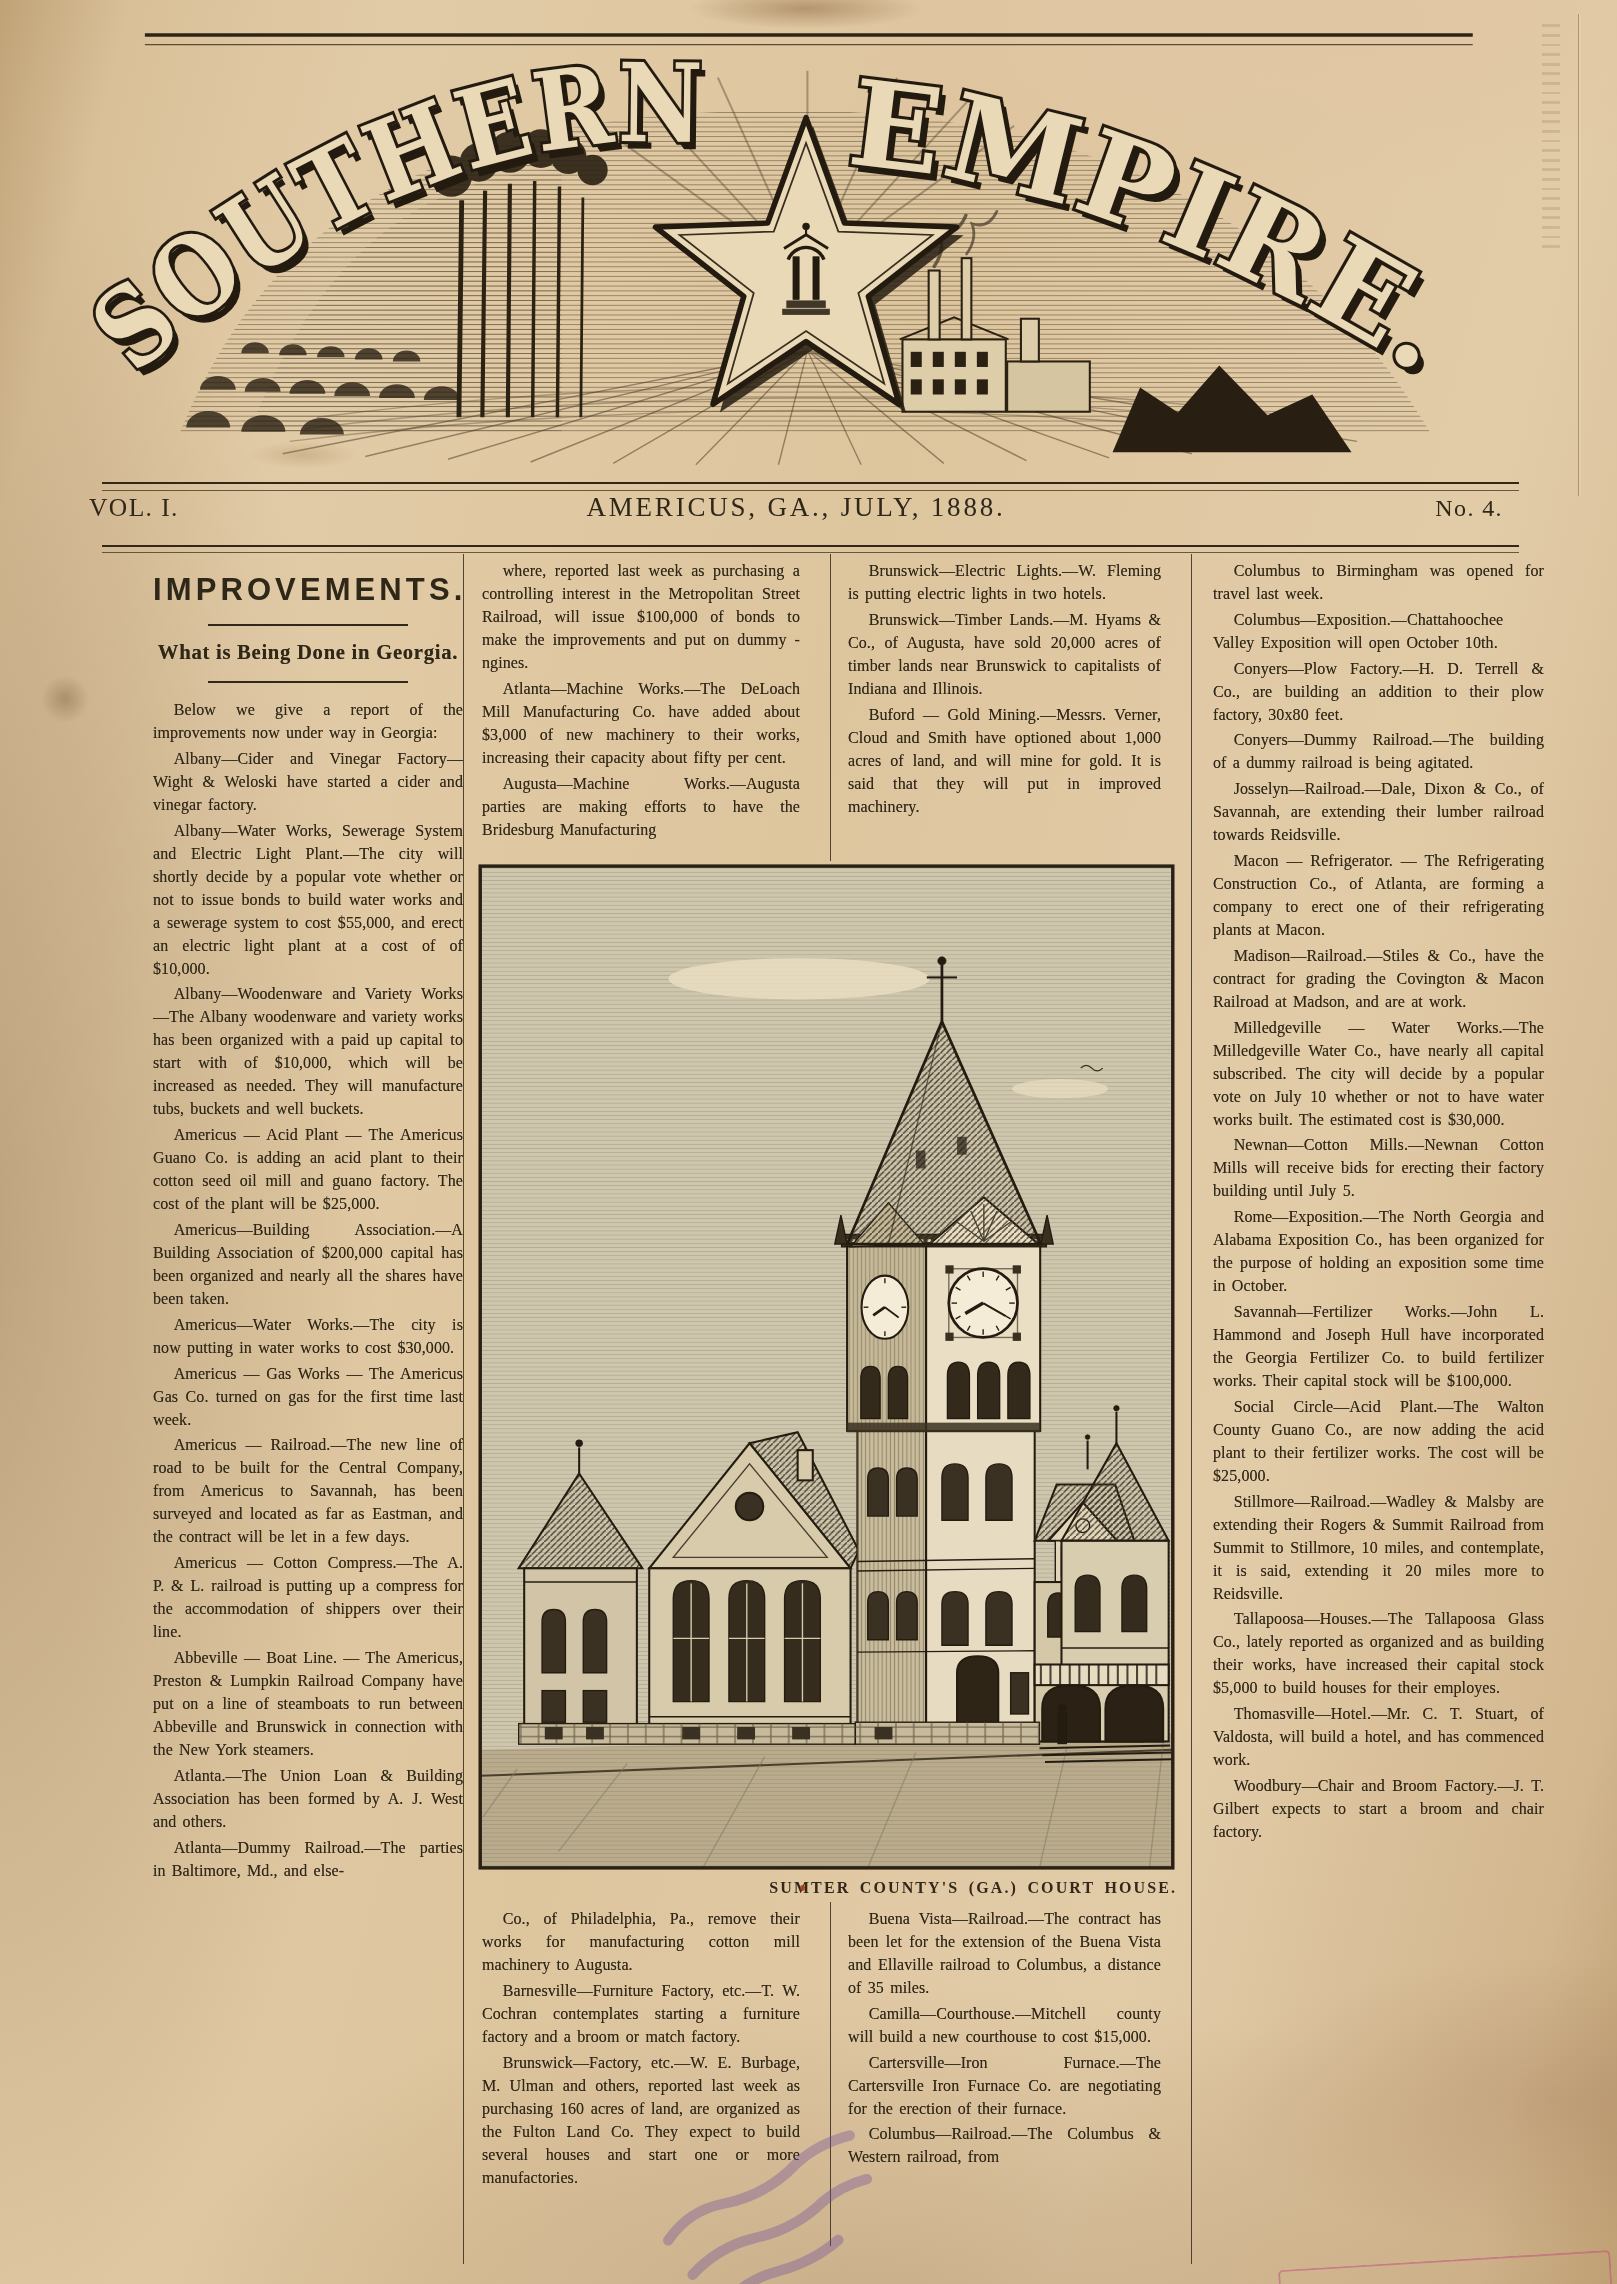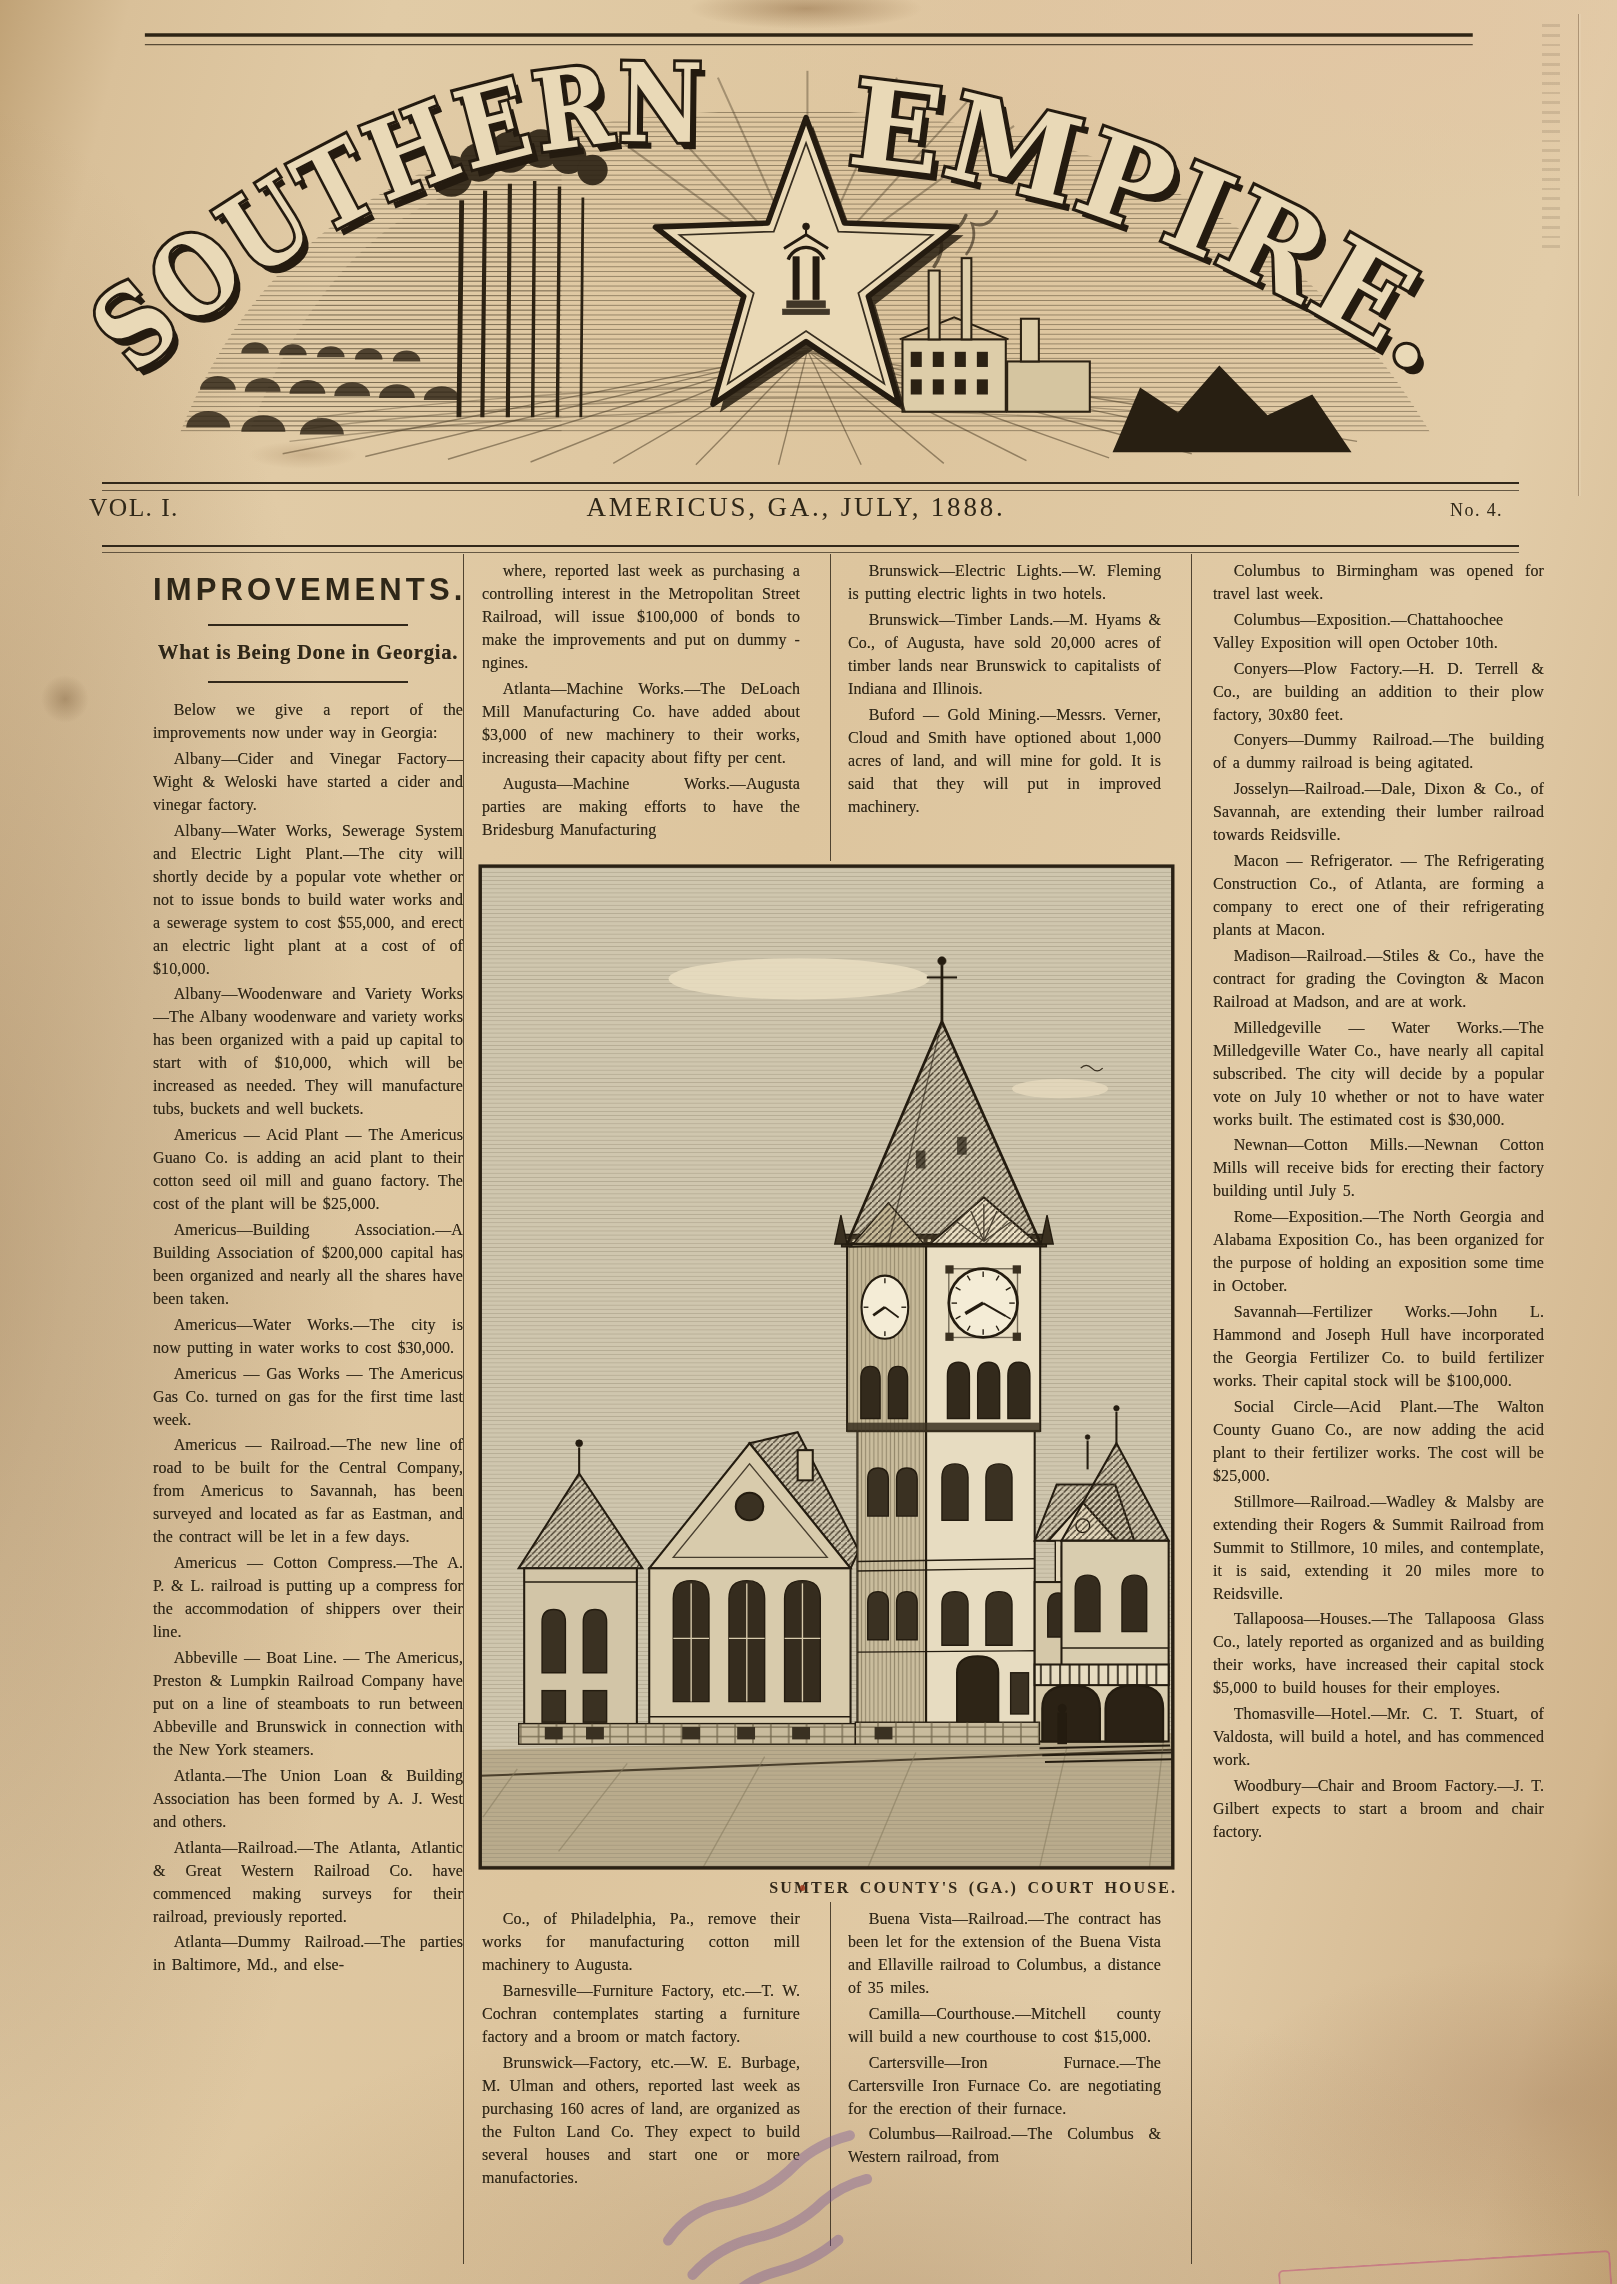--- a/index.html
+++ b/index.html
@@ -19,21 +19,21 @@
   
   .hrule{position:absolute;left:102px;width:1417px;background:#32281a;}
   .vrule{position:absolute;width:1.4px;background:rgba(48,38,23,.82);}
   
   .dateline{
     position:absolute;left:89px;top:492px;width:1414px;
     display:grid;grid-template-columns:1fr auto 1fr;align-items:baseline;
   }
   .dl-left{justify-self:start;font-size:25.5px;letter-spacing:1.4px;}
   .dl-center{justify-self:center;font-size:27px;letter-spacing:2.8px;}
-  .dl-right{justify-self:end;font-size:18px;letter-spacing:1.4px;}
+  .dl-right{justify-self:end;font-size:24px;letter-spacing:1.4px;}
   
   .col{position:absolute;overflow:hidden;}
   .para{
     margin:0 0 2.8px 0;text-indent:20.7px;text-align:justify;
     font-size:16px;line-height:23px;word-spacing:2.1px;letter-spacing:0.1px;
     text-shadow:0 0 0.5px rgba(47,39,24,.55);
   }
   .col-heading{
     font-family:"Liberation Sans","DejaVu Sans",sans-serif;
     font-weight:bold;font-size:31px;letter-spacing:4.1px;text-align:center;
@@ -231,21 +231,20 @@
         <p class="para">Albany—Water Works, Sewerage System and Electric Light Plant.—The city will shortly decide by a popular vote whether or not to issue bonds to build water works and a sewerage system to cost $55,000, and erect an electric light plant at a cost of of $10,000.</p>
         <p class="para">Albany—Woodenware and Variety Works—The Albany woodenware and variety works has been organized with a paid up capital to start with of $10,000, which will be increased as needed. They will manufacture tubs, buckets and well buckets.</p>
         <p class="para">Americus — Acid Plant — The Americus Guano Co. is adding an acid plant to their cotton seed oil mill and guano factory. The cost of the plant will be $25,000.</p>
         <p class="para">Americus—Building Association.—A Building Association of $200,000 capital has been organized and nearly all the shares have been taken.</p>
         <p class="para">Americus—Water Works.—The city is now putting in water works to cost $30,000.</p>
         <p class="para">Americus — Gas Works — The Americus Gas Co. turned on gas for the first time last week.</p>
         <p class="para">Americus — Railroad.—The new line of road to be built for the Central Company, from Americus to Savannah, has been surveyed and located as far as Eastman, and the contract will be let in a few days.</p>
         <p class="para">Americus — Cotton Compress.—The A. P. &amp; L. railroad is putting up a compress for the accommodation of shippers over their line.</p>
         <p class="para">Abbeville — Boat Line. — The Americus, Preston &amp; Lumpkin Railroad Company have put on a line of steamboats to run between Abbeville and Brunswick in connection with the New York steamers.</p>
         <p class="para">Atlanta.—The Union Loan &amp; Building Association has been formed by A. J. West and others.</p>
-        <p class="para">Atlanta—Railroad.—The Atlanta, Atlantic &amp; Great Western Railroad Co. have commenced making surveys for their railroad, previously reported.</p>
         <p class="para">Atlanta—Dummy Railroad.—The parties in Baltimore, Md., and else-</p>
       </div>
   </div>
 
   <div class="col" style="left:482px;top:559px;width:318px;height:300px;">
     <div>
         <p class="para">where, reported last week as purchasing a controlling interest in the Metropolitan Street Railroad, will issue $100,000 of bonds to make the improvements and put on dummy -ngines.</p>
         <p class="para">Atlanta—Machine Works.—The DeLoach Mill Manufacturing Co. have added about $3,000 of new machinery to their works, increasing their capacity about fifty per cent.</p>
         <p class="para">Augusta—Machine Works.—Augusta parties are making efforts to have the Bridesburg Manufacturing</p>
       </div>

